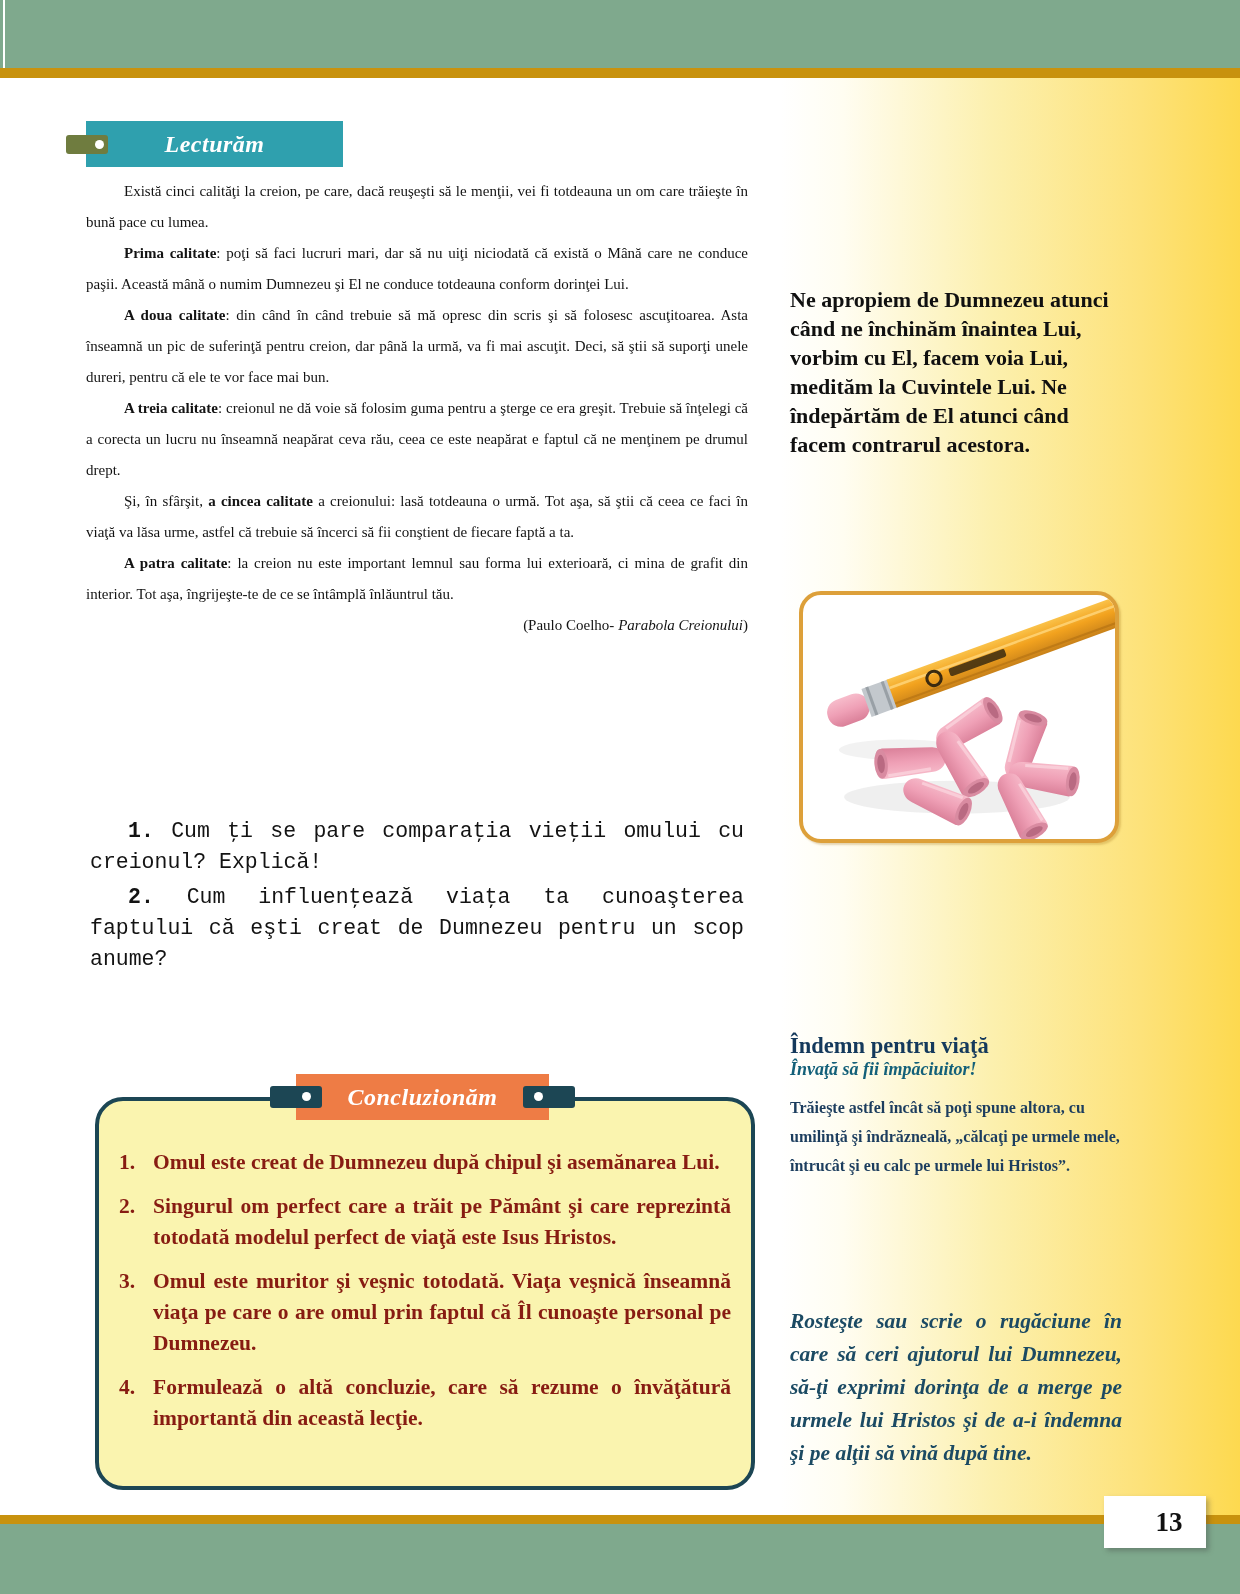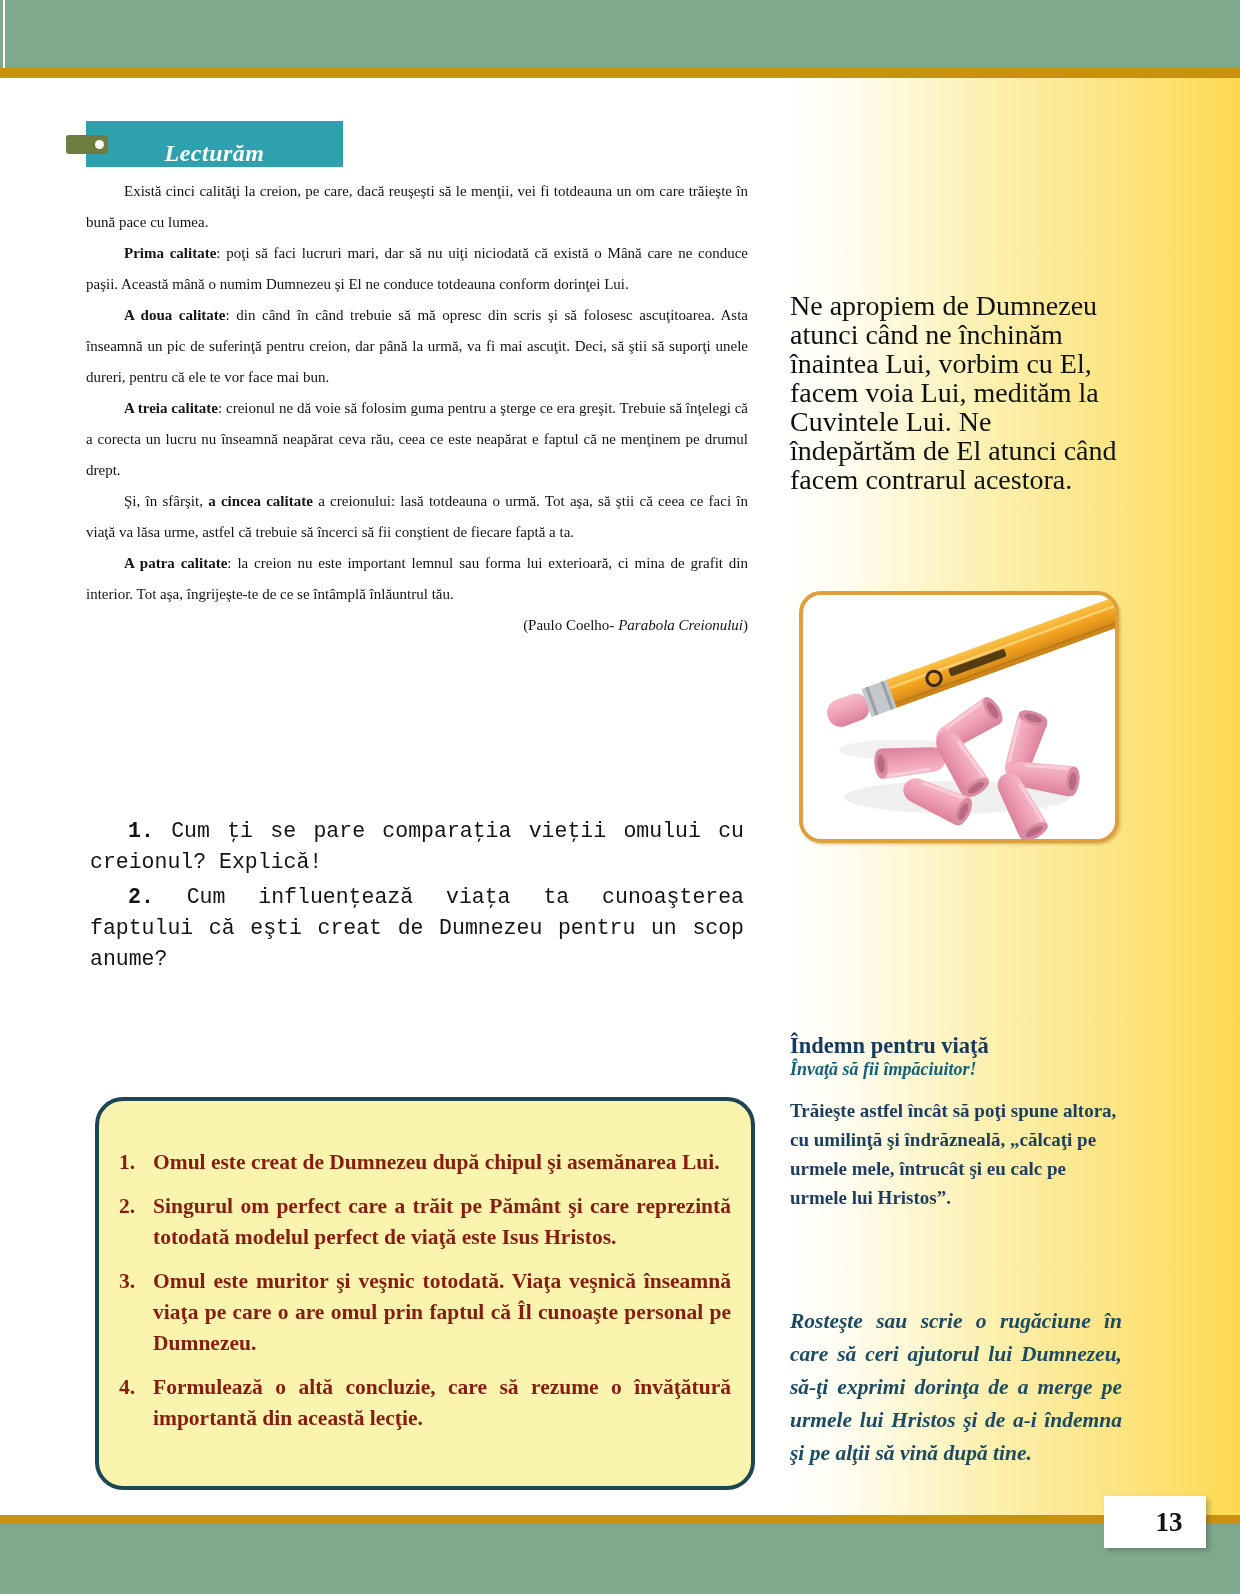--- a/index.html
+++ b/index.html
@@ -20,21 +20,21 @@
 
   
   .page-num-card{
     position:absolute;left:1104px;top:1496px;width:74px;height:52px;background:#ffffff;
     box-shadow:3px 3px 5px rgba(60,60,60,.35);display:flex;align-items:center;justify-content:center;
     font-weight:700;font-size:27px;color:#111;z-index:6;padding-left:28px;
   }
 
   
   .badge{
-    position:absolute;display:flex;align-items:flex-end;justify-content:center;
+    position:absolute;display:flex;align-items:center;justify-content:center;
     color:#fff;font-weight:700;font-size:24px;z-index:3;letter-spacing:.5px;
   }
   .badge .tab{position:absolute;border-radius:3px;}
   .badge .dot{position:absolute;width:9px;height:9px;border-radius:50%;background:#fff;}
 
   .badge-lecturam{left:86px;top:121px;width:257px;height:46px;background:#2fa0ae;font-style:italic;}
   .badge-lecturam .tab{left:-20px;top:14px;width:42px;height:19px;background:#6f7c3f;}
   .badge-lecturam .dot{left:9px;top:19px;}
 
   .badge-aplicam{left:802px;top:121px;width:256px;height:47px;background:#20717f;box-shadow:2px 2px 0 rgba(90,120,60,.35);}
@@ -49,32 +49,32 @@
 
   
   .reading{position:absolute;left:86px;top:176px;width:662px;font-size:15px;line-height:31px;text-align:justify;}
   .reading p{margin:0;text-indent:38px;}
   .reading p.attribution{text-align:right;text-indent:0;}
   .questions{position:absolute;left:86px;top:812px;width:662px;font-size:21.5px;line-height:31px;text-align:justify;}
   .questions p{margin:4px;text-indent:38px;font-family:Liberation Mono, monospace;}
 
   
   .ap-bullet{position:absolute;left:790px;top:182px;width:332px;font-size:21.5px;line-height:30px;color:#101010;}
-  .ap-body{position:absolute;left:790px;top:263px;width:332px;font-size:28px;line-height:29px;font-weight:400;color:#101010;}
+  .ap-body{position:absolute;left:790px;top:263px;width:332px;font-size:22px;line-height:29px;font-weight:700;color:#101010;}
 
   .photo-frame{
     position:absolute;left:799px;top:591px;width:312px;height:244px;background:#ffffff;
     border:4px solid #dda03a;border-radius:22px;overflow:hidden;z-index:2;
     box-shadow:2px 2px 2px rgba(170,120,30,.3);
   }
   .photo-frame svg{display:block;width:100%;height:100%;}
 
   .indemn-title{position:absolute;left:790px;top:1010px;width:332px;font-size:22.5px;font-weight:700;color:#14395c;}
   .indemn-sub{position:absolute;left:790px;top:1041px;width:332px;font-size:18px;font-weight:700;font-style:italic;color:#136079;}
-  .indemn-body{position:absolute;left:790px;top:1077px;width:332px;font-size:19px;line-height:29px;font-weight:700;color:#1c3d5e;}
+  .indemn-body{position:absolute;left:790px;top:1077px;width:332px;font-size:16px;line-height:29px;font-weight:700;color:#1c3d5e;}
   .prayer{position:absolute;left:790px;top:1283px;width:332px;font-size:21.5px;line-height:33px;font-weight:700;font-style:italic;color:#1b4a63;text-align:justify;}
 
   
   .conclusions-box{
     position:absolute;left:95px;top:1097px;width:652px;height:385px;background:#faf4af;
     border:4px solid #1c4654;border-radius:28px;z-index:2;
   }
   .c-list{position:absolute;left:20px;top:46px;width:612px;}
   .c-item{display:flex;margin-bottom:13px;color:#871c12;font-weight:700;font-size:21.5px;line-height:31px;}
   .c-num{flex:0 0 34px;text-align:left;}
@@ -180,20 +180,27 @@
         <span class="c-num">3.</span>
         <span class="c-text">Omul este muritor şi veşnic totodată. Viaţa veşnică înseamnă viaţa pe care o are omul prin faptul că Îl cunoaşte personal pe Dumnezeu.</span>
       </div>
       <div class="c-item">
         <span class="c-num">4.</span>
         <span class="c-text">Formulează o altă concluzie, care să rezume o învăţătură importantă din această lecţie.</span>
       </div>
     </div>
   </div>
 
+  <div class="badge badge-concluzionam">
+    <span class="tab tab-l"></span>
+    <span class="dot dot-l"></span>
+    <span class="tab tab-r"></span>
+    <span class="dot dot-r"></span>
+    <span>Concluzionăm</span>
+  </div>
 
   <div class="rule-bottom"></div>
   <div class="bottom-band"></div>
   <div class="page-num-card">
     <span>13</span>
   </div>
 
 </div>
 
 </body></html>

